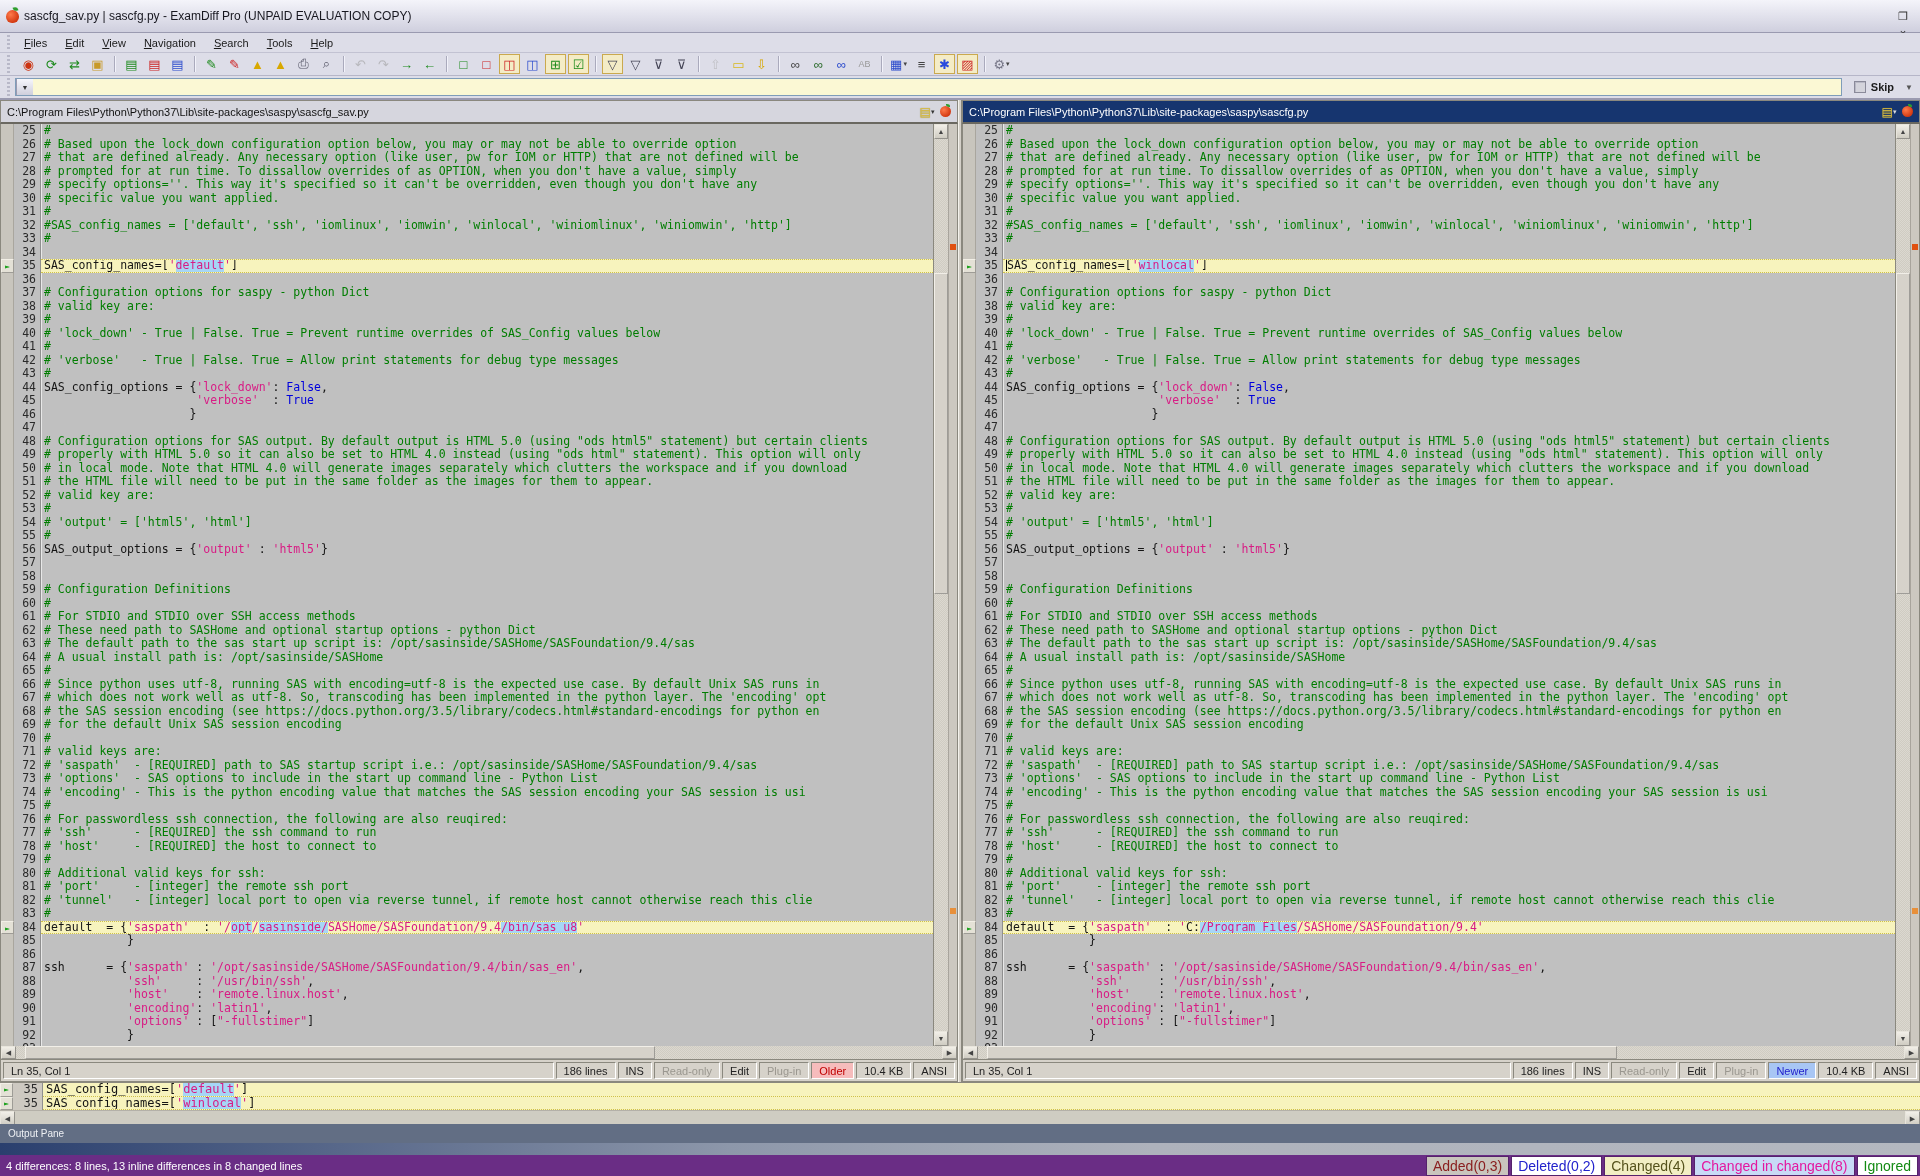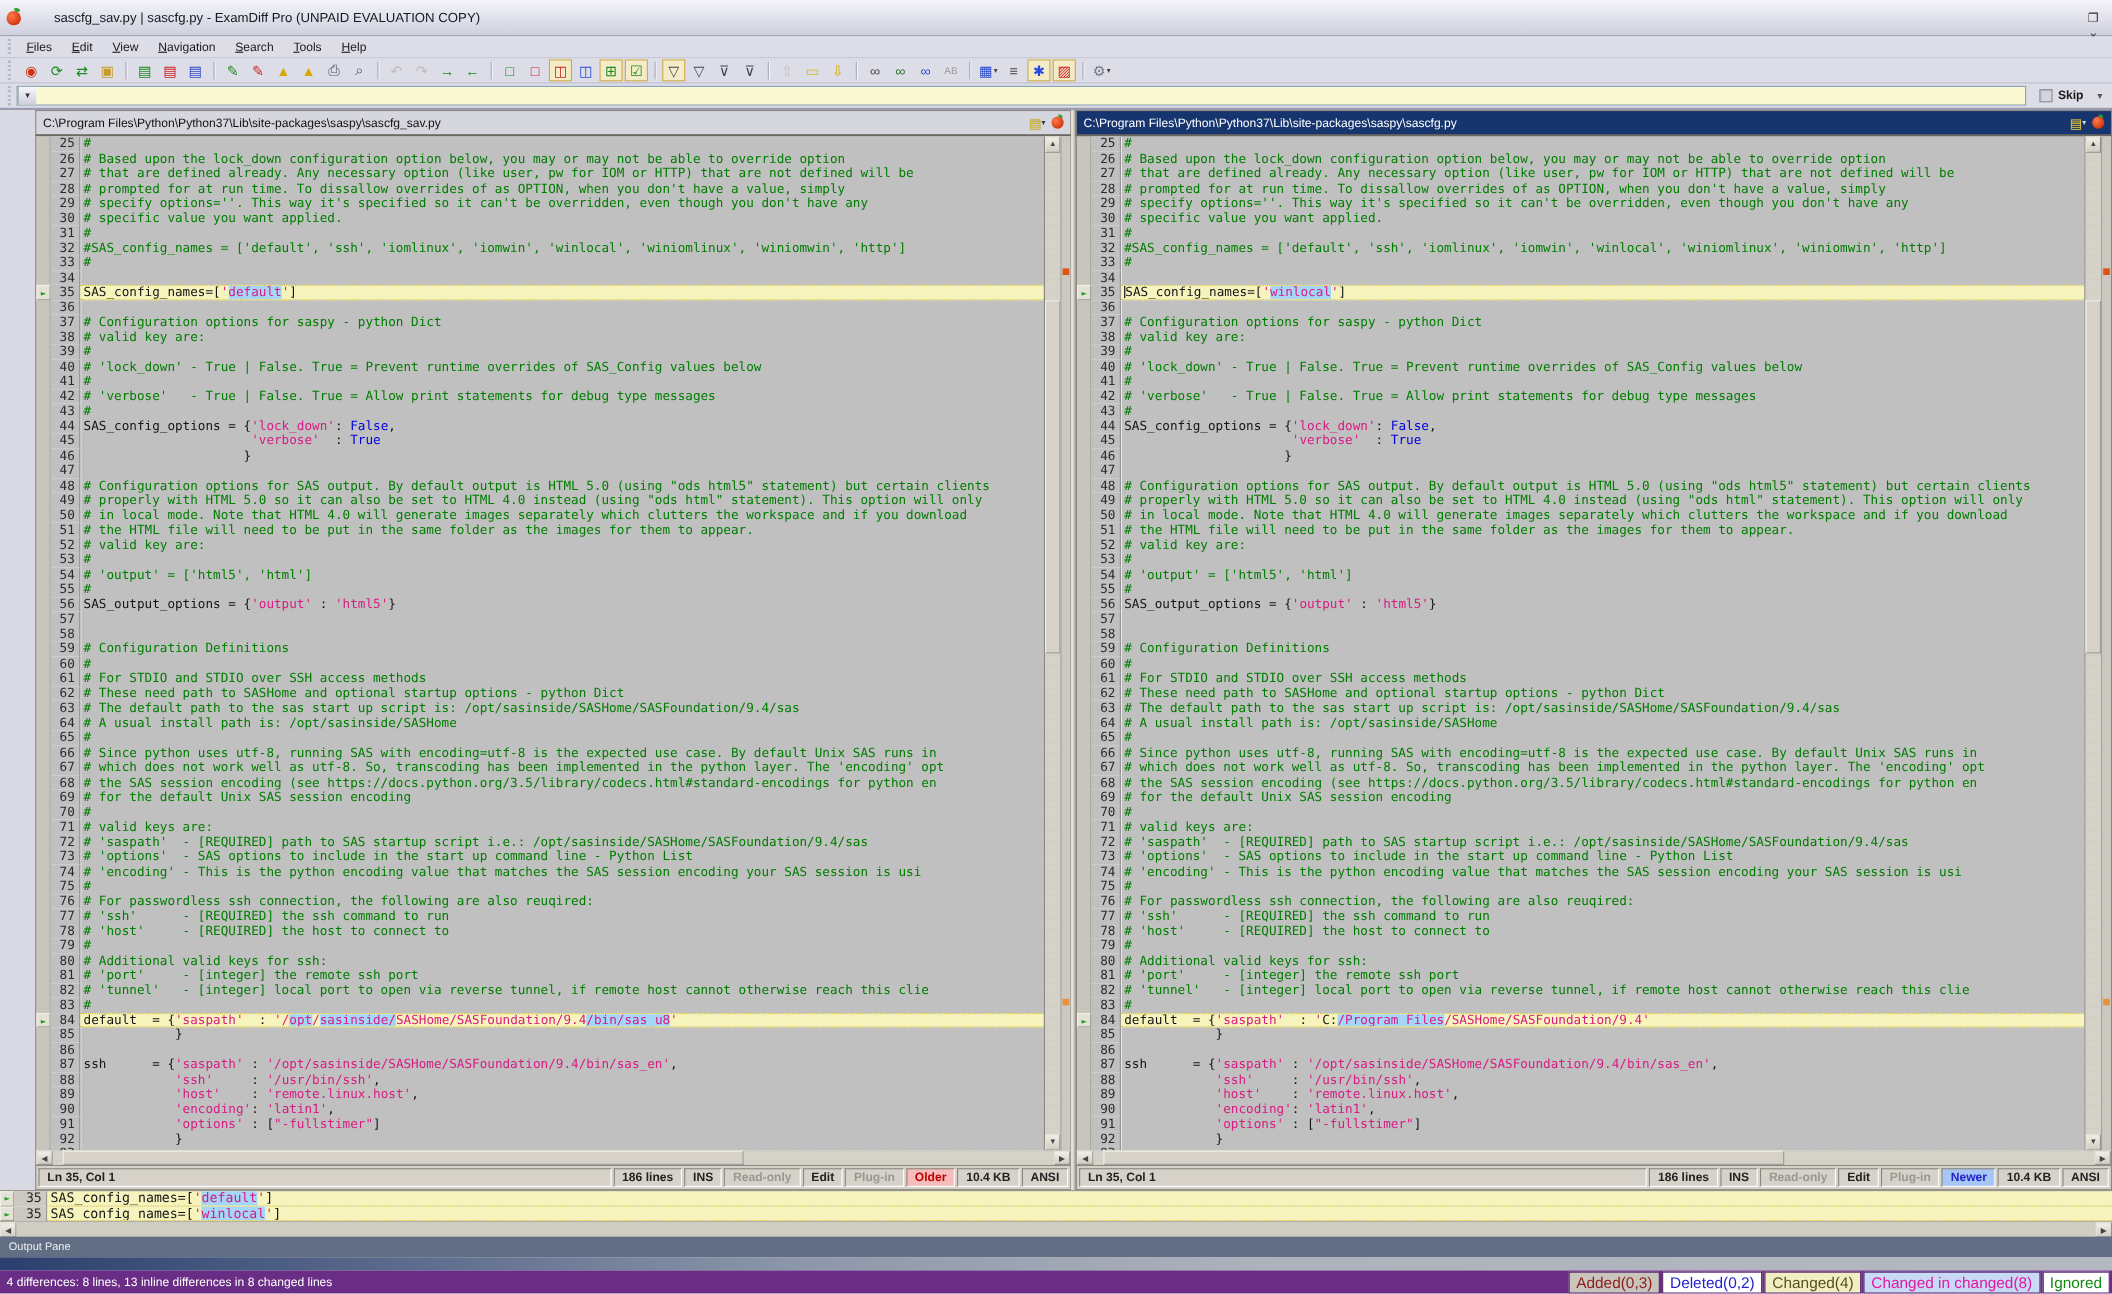--- a/index.html
+++ b/index.html
@@ -2,21 +2,21 @@
 <html><head>
 <meta charset="utf-8">
 <style>
   * { margin:0; padding:0; box-sizing:border-box; }
   html,body { width:1920px; height:1176px; overflow:hidden;
     font-family:"Liberation Sans", sans-serif; background:#d9d9e4; font-size:11px; color:#1a1a1a; }
   #app { width:1920px; height:1176px; display:flex; flex-direction:column; }
 
   
   .titlebar { height:22px; background:linear-gradient(#f4f4fa,#cfcfde); display:flex; align-items:center;
-    padding:16px 4px; border-bottom:1px solid #9a9ab0;gap:25px; }
+    padding:16px 4px; border-bottom:1px solid #9a9ab0; }
   .apple-icon { width:13px; height:13px; border-radius:50% 50% 46% 46%; background:radial-gradient(circle at 35% 35%, #ff7a4a,#d33a12 70%); position:relative; margin:0 5px 0 2px; }
   .apple-icon::after { content:""; position:absolute; width:5px; height:4px; background:#2e9e2e; border-radius:0 80% 0 80%; top:-3px; left:7px; transform:rotate(-15deg); }
   .title-text { font-size:12px; color:#17171f; }
   .title-spacer { flex:1; }
   .winbtn { width:26px; height:17px; display:flex; align-items:center; justify-content:center;
     font-size:11px; color:#333; margin-left:2px; border:1px solid transparent; }
 
   
   .menubar { height:20px; display:flex; align-items:center; background:#dddde8; border-bottom:1px solid #c2c2d2; padding-left:2px; }
   .grip { width:7px; height:80%; margin:0 3px; background:repeating-linear-gradient(#b8b8c8 0 2px, transparent 2px 4px); background-size:3px 100%; background-repeat:no-repeat; background-position:2px 0; }
@@ -38,21 +38,21 @@
   .diff-combo { flex:1; height:18px; display:flex; border:1px solid #7f9db9; background:#fbf8d4; align-items:center; }
   .diff-combo-text { flex:1; padding:0 5px; font-size:11px; color:#111; white-space:nowrap; overflow:hidden; }
   .combo-btn { width:17px; height:100%; background:linear-gradient(#f6f6fc,#cfcfdc); border-left:1px solid #9a9ab0;
     display:flex; align-items:center; justify-content:center; font-size:7px; color:#333; }
   .skip-wrap { display:flex; align-items:center; margin:0 8px 0 12px;font-weight:bold; }
   .skip-box { width:12px; height:12px; border:1px solid #8a8a9a; background:#d4d4dc; margin-right:5px;
     box-shadow:inset 1px 1px 0 #b9b9c6; }
   .overflow-chev { font-size:8px; color:#555; padding:0 3px; }
 
   
-  .panes-row { flex:1; display:flex; min-height:0;padding-left:32px; }
+  .panes-row { flex:1; display:flex; min-height:0; }
   .pane { flex:1 1 0; display:flex; flex-direction:column; min-width:0; }
   .splitter { width:4px; background:#d4d0c8; border-left:1px solid #f4f2ec; border-right:1px solid #8a887e; }
 
   .pane-header { height:24px; display:flex; align-items:center; padding:0 3px 0 6px; border:1px solid #8a887e; border-bottom:2px solid #6a6860; font-size:11px; }
   .pane-header.inactive { background:#d6d6de; color:#111; }
   .pane-header.active { background:#16356f; color:#fff; }
   .ph-path { flex:1; white-space:nowrap; overflow:hidden; }
   .ph-btn { width:18px; height:18px; display:flex; align-items:center; justify-content:center; font-size:12px; }
   .file-glyph { color:#dfc247; text-shadow:0 0 1px #8a7a20; }
   .ph-caret { font-size:7px; }
@@ -81,21 +81,21 @@
   .vthumb { position:absolute; left:0; right:0; top:15%; height:36%; background:#d6d2ca; border:1px outset #f2efe8; }
   .diffmap { width:9px; flex:0 0 9px; background:#ccc8c0; border-left:1px solid #a8a49c; position:relative; }
   .map-tick { position:absolute; left:1px; right:1px; height:6px; }
   .hscroll { height:14px; background:#d6d2ca; border:1px solid #8a887e; border-top:none; display:flex; }
   .htrack { flex:1; position:relative; background:repeating-conic-gradient(#dcd8d0 0 25%, #cfccc2 0 50%) 0 0/2px 2px; }
   .hthumb { position:absolute; top:0; bottom:0; left:1%; width:68%; background:#d6d2ca; border:1px outset #f2efe8; }
   .hscroll .sb-btn { height:auto; width:15px; flex:0 0 15px; }
 
   
   .pane-status { height:22px; display:flex; align-items:stretch; background:#d6d2ca; border:1px solid #8a887e; border-top:none; padding:2px; font-size:11px; gap:2px; }
-  .st-cell { border:1px solid; border-color:#8a887e #fff #fff #8a887e; padding:1px 7px; display:flex; align-items:center; white-space:nowrap; color:#222;font-weight:bold; }
+  .st-cell { border:1px solid; border-color:#8a887e #fff #fff #8a887e; padding:1px 7px; display:flex; align-items:center; white-space:nowrap; color:#222; }
   .st-cell.grow { flex:1; }
   .st-cell.disabled { color:#9a978f; }
   .st-cell.older { color:#c00000; background:#f6bcbc; }
   .st-cell.newer { color:#2222cc; background:#a8c6f4; }
 
   
   .bottom-rows { height:28px; background:#d6d2ca; border-top:1px solid #8a887e; font-family:"DejaVu Sans Mono", monospace; font-size:12px; }
   .b-row { height:13.5px; line-height:13.5px; display:flex; white-space:pre; }
   .b-row .ln-marker { line-height:12px; }
   .b-row .ln-num { width:30px; flex:0 0 30px; background:#cdc9c1; }

